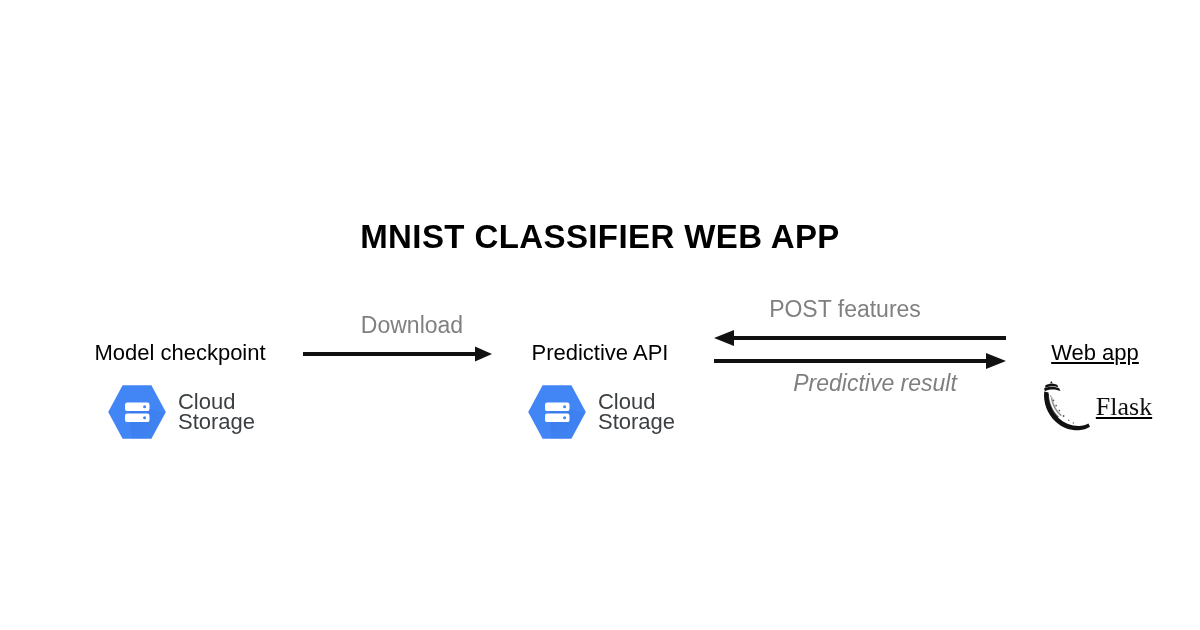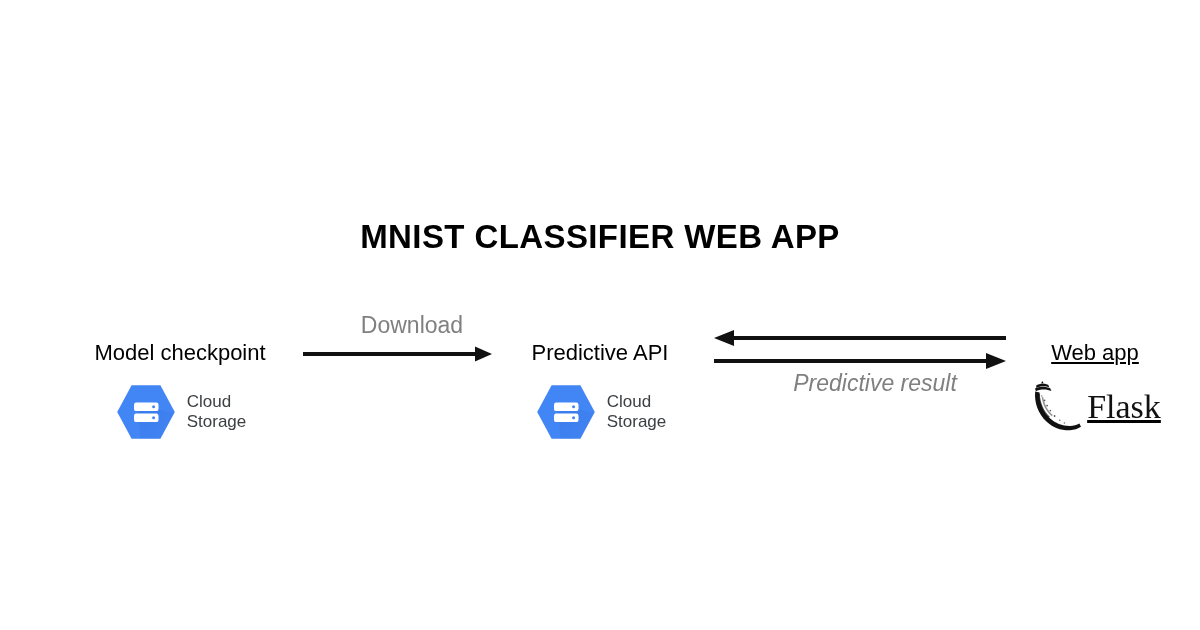--- a/index.html
+++ b/index.html
@@ -63,21 +63,21 @@
   .gcs-logo {
     width: 64px;
     height: 60px;
     position: relative;
     flex: 0 0 auto;
   }
   .gcs-logo svg { display: block; }
 
   .gcs-wordmark {
     font-family: "Liberation Sans", sans-serif;
-    font-size: 17px;
+    font-size: 22px;
     line-height: 20px;
     color: #3c4043;
     white-space: nowrap;
     text-align: left;
   }
 
   
   .flask-logo-row {
     display: flex;
     align-items: center;
@@ -86,21 +86,21 @@
     margin-top: 8px;
   }
   .flask-horn {
     width: 56px;
     height: 58px;
     flex: 0 0 auto;
   }
   .flask-horn svg { display: block; }
   .flask-wordmark {
     font-family: "Liberation Serif", serif;
-    font-size: 34px;
+    font-size: 26px;
     color: #111111;
     line-height: 34px;
     white-space: nowrap;
   }
 
   
   .arrow {
     position: absolute;
   }
   .arrow svg { display: block; }
@@ -217,20 +217,21 @@
   </div>
 
   <div class="edge-label" style="left:312px; top:312px; width:200px;">Download</div>
   <div class="arrow" style="left:303px; top:345px;">
     <svg width="190" height="18" viewBox="0 0 190 18" aria-hidden="true">
       <line x1="0" y1="9" x2="172" y2="9" stroke="#111111" stroke-width="4"></line>
       <polygon points="172,1.5 189,9 172,16.5" fill="#111111"></polygon>
     </svg>
   </div>
 
+  <div class="edge-label" style="left:745px; top:296px; width:200px;">POST features</div>
   <div class="arrow" style="left:714px; top:329px;">
     <svg width="292" height="18" viewBox="0 0 292 18" aria-hidden="true">
       <line x1="20" y1="9" x2="292" y2="9" stroke="#111111" stroke-width="4"></line>
       <polygon points="20,1 0,9 20,17" fill="#111111"></polygon>
     </svg>
   </div>
 
   <div class="arrow" style="left:714px; top:352px;">
     <svg width="292" height="18" viewBox="0 0 292 18" aria-hidden="true">
       <line x1="0" y1="9" x2="272" y2="9" stroke="#111111" stroke-width="4"></line>

